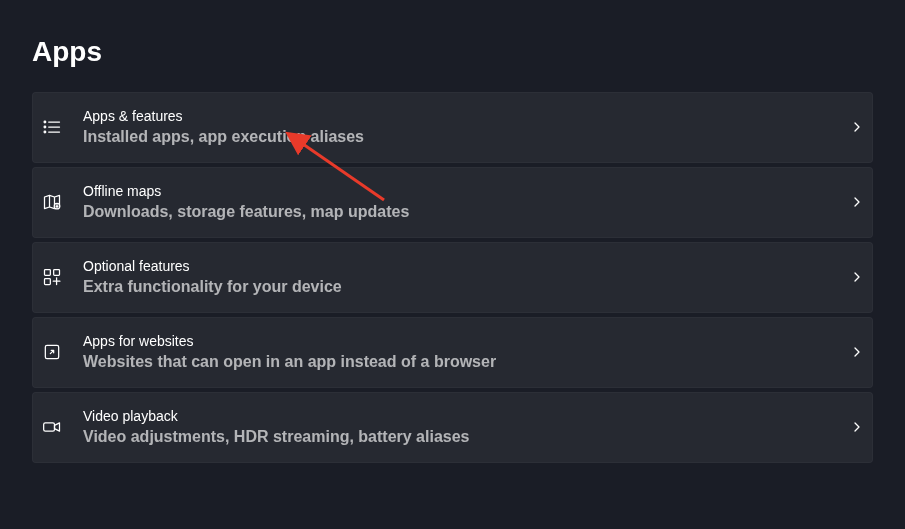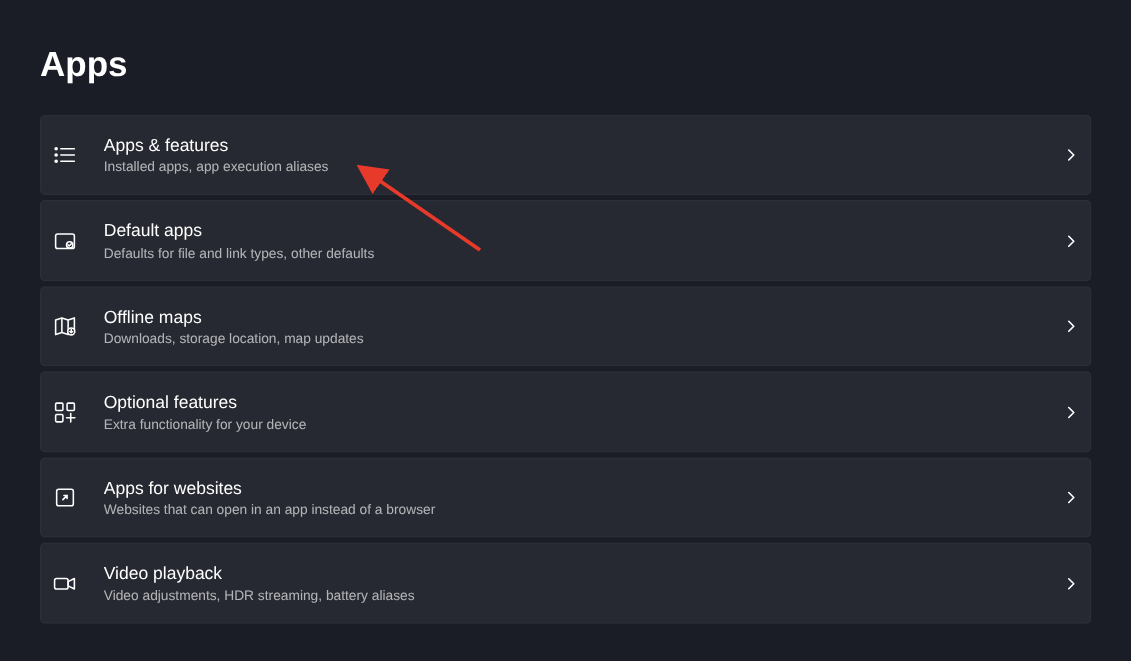--- a/index.html
+++ b/index.html
@@ -54,22 +54,22 @@
       flex-direction: column;
       gap: 2px;
     }
     .item-title {
       font-size: 14px;
       font-weight: 400;
       color: #ffffff;
       line-height: 1.3;
     }
     .item-subtitle {
-      font-size: 11px;
-      font-weight: 400;
+      font-size: 16px;
+      font-weight: 700;
       color: rgba(255, 255, 255, 0.65);
       line-height: 1.3;
     }
     .item-chevron {
       flex-shrink: 0;
       width: 14px;
       height: 14px;
       display: flex;
       align-items: center;
       justify-content: center;
@@ -109,52 +109,34 @@
       <span class="item-title">Apps &amp; features</span>
       <span class="item-subtitle">Installed apps, app execution aliases</span>
     </div>
     <span class="item-chevron">
       <svg viewBox="0 0 12 12" fill="none" stroke="#ffffff" stroke-width="1.3" stroke-linecap="round" stroke-linejoin="round">
         <polyline points="4,2 8,6 4,10"></polyline>
       </svg>
     </span>
   </div>
 
-  <div class="settings-item">
-    <span class="item-icon">
-      <svg viewBox="0 0 24 24" fill="none" stroke="#ffffff" stroke-width="1.5">
-        <rect x="3" y="5" width="18" height="14" rx="2"></rect>
-        <circle cx="16.5" cy="15.5" r="3" fill="#1a1d26" stroke="#ffffff"></circle>
-        <path d="M15 15.5 l1 1 l2 -2" stroke-linecap="round" stroke-linejoin="round"></path>
-      </svg>
-    </span>
-    <div class="item-text">
-      <span class="item-title">Default apps</span>
-      <span class="item-subtitle">Defaults for file and link types, other defaults</span>
-    </div>
-    <span class="item-chevron">
-      <svg viewBox="0 0 12 12" fill="none" stroke="#ffffff" stroke-width="1.3" stroke-linecap="round" stroke-linejoin="round">
-        <polyline points="4,2 8,6 4,10"></polyline>
-      </svg>
-    </span>
-  </div>
 
   <div class="settings-item">
     <span class="item-icon">
       <svg viewBox="0 0 24 24" fill="none" stroke="#ffffff" stroke-width="1.5" stroke-linejoin="round">
         <polygon points="3,6 9,4 15,6 21,4 21,18 15,20 9,18 3,20"></polygon>
         <line x1="9" y1="4" x2="9" y2="18"></line>
         <line x1="15" y1="6" x2="15" y2="20"></line>
         <circle cx="18" cy="17" r="3.3" fill="#1a1d26" stroke="#ffffff"></circle>
         <path d="M18 15.2 v3 M16.7 17 l1.3 1.3 l1.3 -1.3" stroke-linecap="round"></path>
       </svg>
     </span>
     <div class="item-text">
       <span class="item-title">Offline maps</span>
-      <span class="item-subtitle">Downloads, storage location, map updates</span>
+      <span class="item-subtitle">Downloads, storage features, map updates</span>
     </div>
     <span class="item-chevron">
       <svg viewBox="0 0 12 12" fill="none" stroke="#ffffff" stroke-width="1.3" stroke-linecap="round" stroke-linejoin="round">
         <polyline points="4,2 8,6 4,10"></polyline>
       </svg>
     </span>
   </div>
 
   <div class="settings-item">
     <span class="item-icon">

